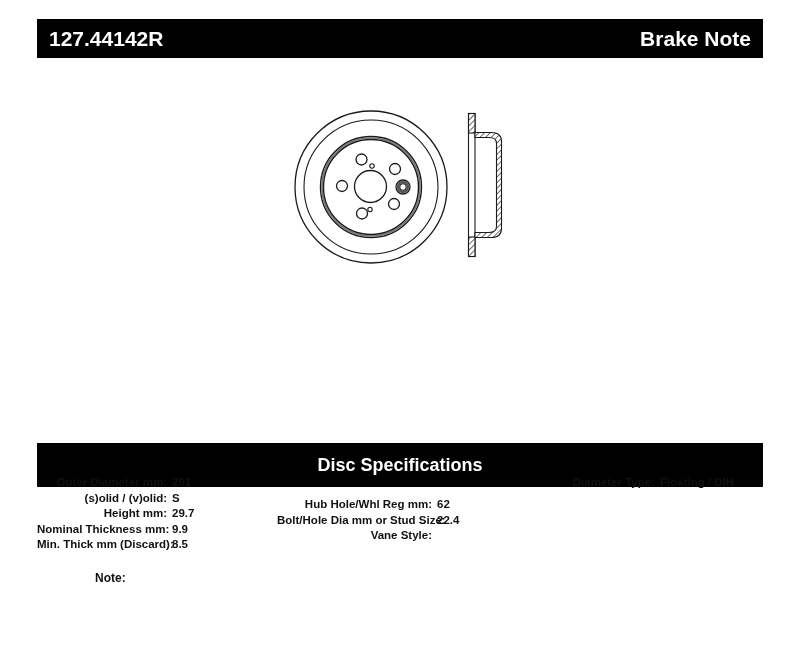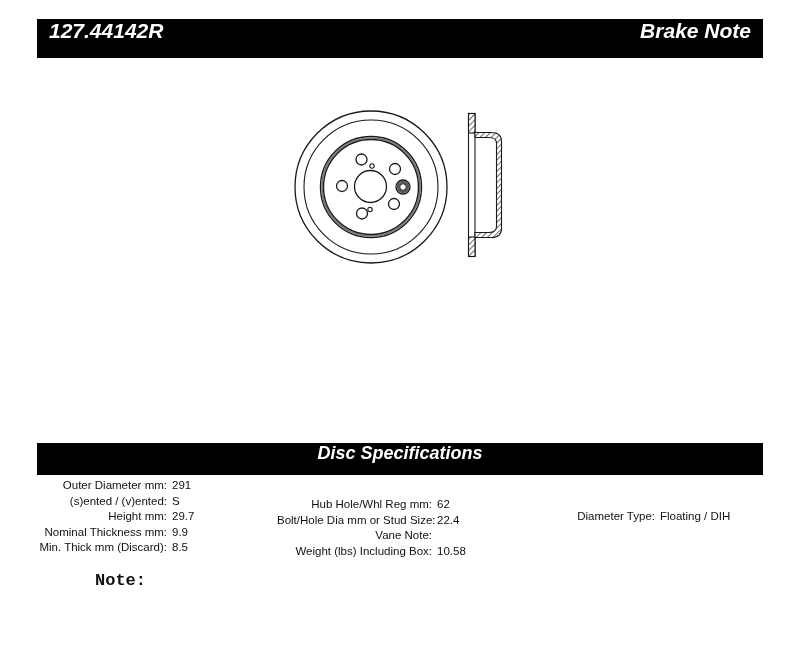--- a/index.html
+++ b/index.html
@@ -10,54 +10,54 @@
     font-family:"Liberation Sans", sans-serif;
     color:#111;
     overflow:hidden;
   }
   .bar{
     position:absolute;
     left:37px;width:726px;
     background:#000;
     color:#fff;
     box-sizing:border-box;
-    display:flex;font-style:italic;
+    display:flex;align-items:center;
   }
   .header-bar{
     top:19px;height:39px;
     justify-content:space-between;
     padding:0 12px;
     font-size:21px;font-weight:bold;
   }
   .spec-title-bar{
-    top:443px;height:32px;
+    top:443px;height:44px;
     justify-content:center;
     font-size:18px;font-weight:bold;
   }
   .drawing{
     position:absolute;left:270px;top:95px;width:260px;height:185px;
   }
   .specs{
     position:absolute;left:37px;top:475px;width:726px;
     display:flex;
-    font-size:11.5px;font-weight:normal;line-height:15.5px;align-items:center;
+    font-size:11.5px;font-weight:bold;line-height:15.5px;
   }
   .spec-col{display:flex;flex-direction:column;}
   .col1{width:240px;}
   .col2{width:275px;margin-top:22px;}
   .col3{width:211px;}
   .spec-row{display:flex;}
   .spec-row .lbl{text-align:right;white-space:nowrap;}
   .col1 .lbl{width:130px;}
   .col2 .lbl{width:155px;}
   .col3 .lbl{width:103px;}
   .spec-row .val{padding-left:5px;text-align:left;white-space:nowrap;}
   .note{
     position:absolute;left:95px;top:571px;
-    font-size:17px;font-weight:bold;font-family:Liberation Mono, monospace;
+    font-size:12px;font-weight:bold;
   }
 </style>
 </head>
 <body>
 
 <div class="bar header-bar">
   <span>127.44142R</span>
   <span>Brake Note</span>
 </div>
 
@@ -106,21 +106,21 @@
 </div>
 
 <div class="specs">
 
   <div class="spec-col col1">
     <div class="spec-row">
       <span class="lbl">Outer Diameter mm:</span>
       <span class="val">291</span>
     </div>
     <div class="spec-row">
-      <span class="lbl">(s)ented / (v)ented:</span>
+      <span class="lbl">(s)olid / (v)olid:</span>
       <span class="val">S</span>
     </div>
     <div class="spec-row">
       <span class="lbl">Height mm:</span>
       <span class="val">29.7</span>
     </div>
     <div class="spec-row">
       <span class="lbl">Nominal Thickness mm:</span>
       <span class="val">9.9</span>
     </div>
@@ -133,26 +133,22 @@
   <div class="spec-col col2">
     <div class="spec-row">
       <span class="lbl">Hub Hole/Whl Reg mm:</span>
       <span class="val">62</span>
     </div>
     <div class="spec-row">
       <span class="lbl">Bolt/Hole Dia mm or Stud Size:</span>
       <span class="val">22.4</span>
     </div>
     <div class="spec-row">
-      <span class="lbl">Vane Note:</span>
+      <span class="lbl">Vane Style:</span>
       <span class="val"></span>
-    </div>
-    <div class="spec-row">
-      <span class="lbl">Weight (lbs) Including Box:</span>
-      <span class="val">10.58</span>
     </div>
   </div>
 
   <div class="spec-col col3">
     <div class="spec-row">
       <span class="lbl">Diameter Type:</span>
       <span class="val">Floating / DIH</span>
     </div>
   </div>
 

